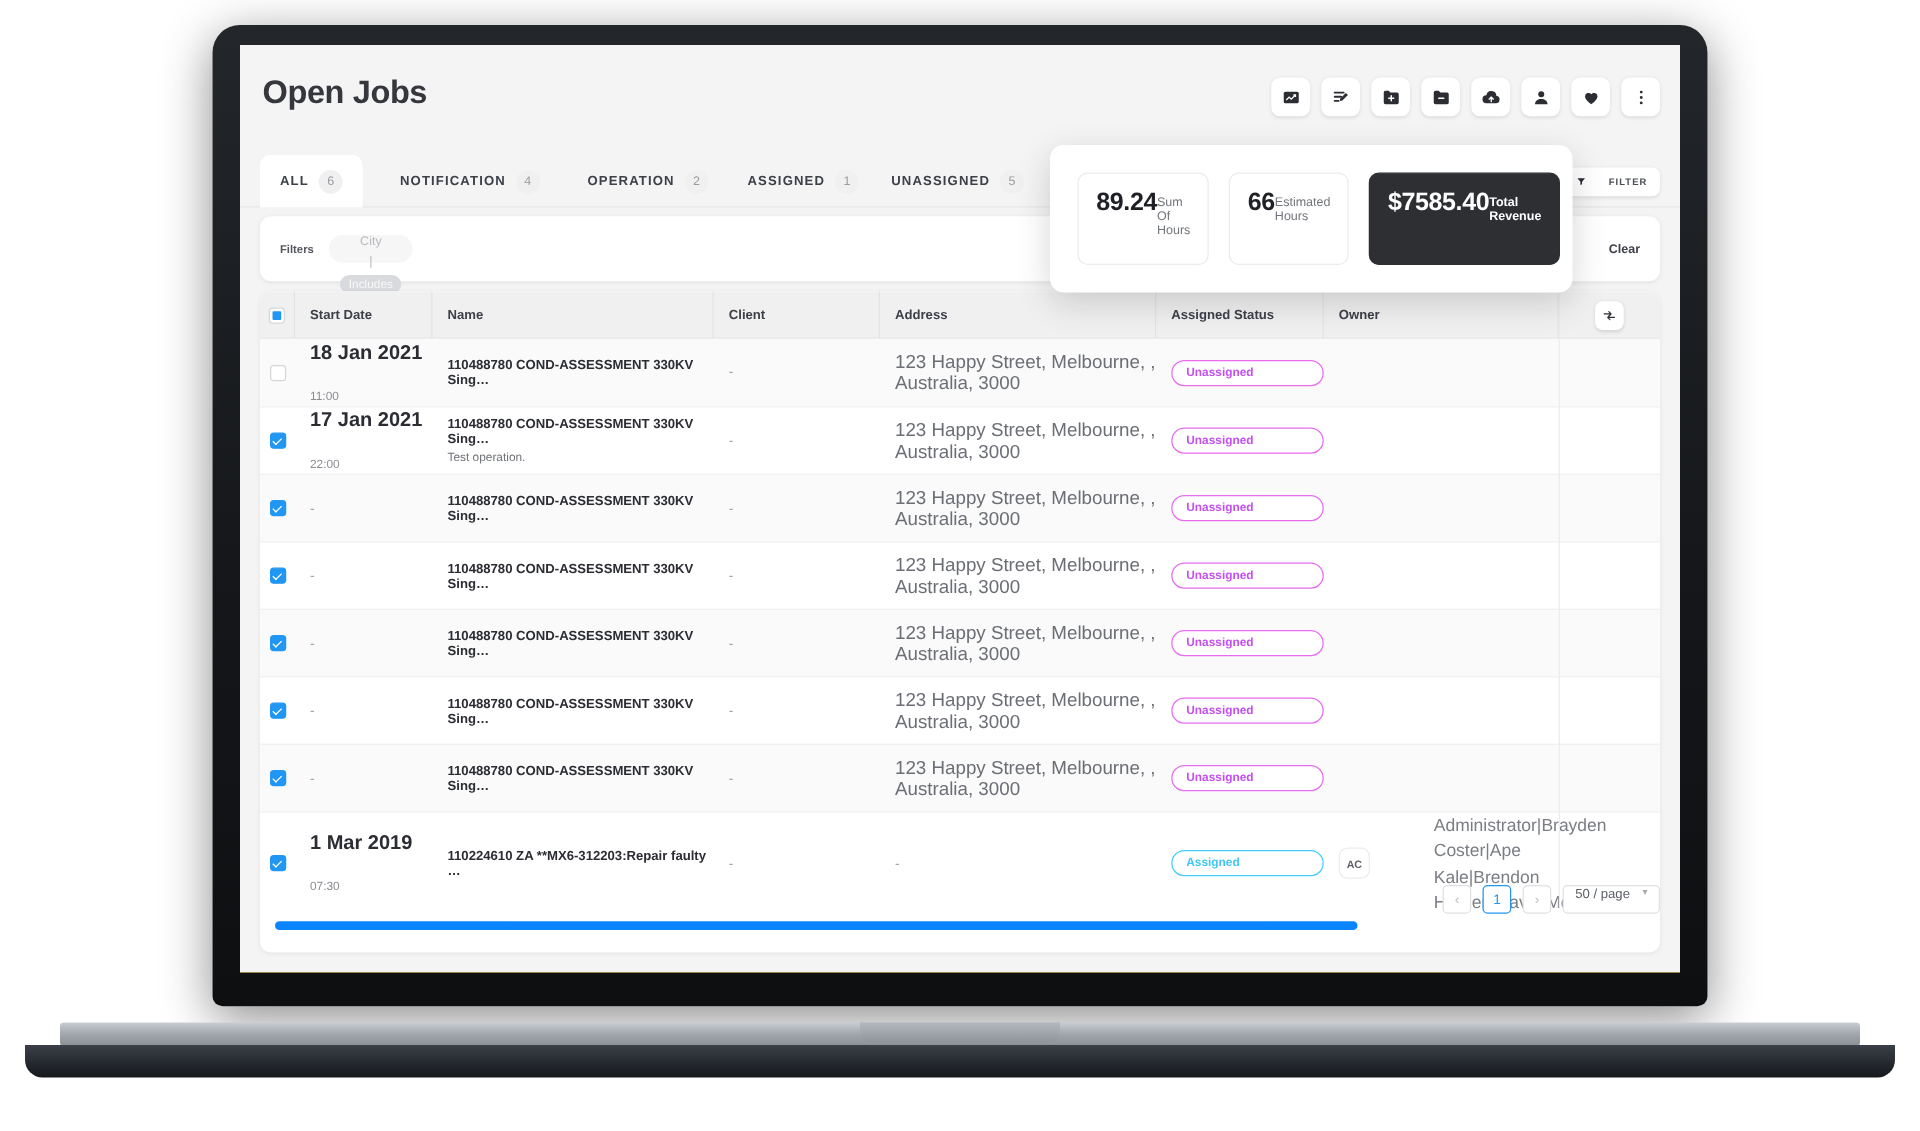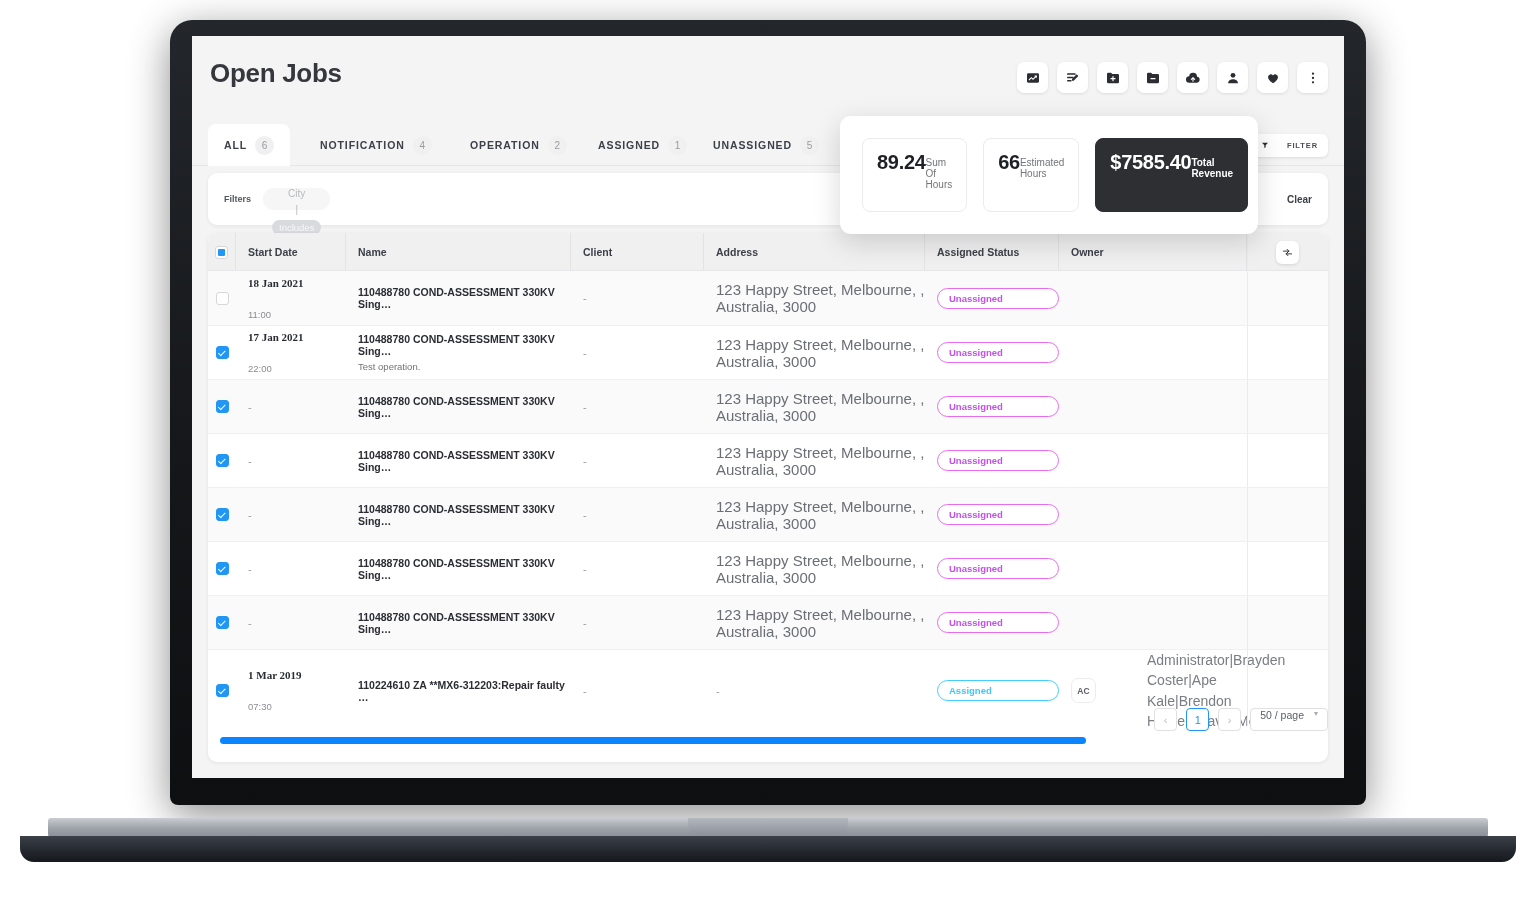--- a/index.html
+++ b/index.html
@@ -150,21 +150,21 @@
     display: flex; align-items: center; justify-content: center;
   }
   .chk.on { background: #2196f3; border-color: #2196f3; }
   .chk.on::after {
     content: ""; width: 6px; height: 3px; border-left: 1.6px solid #fff; border-bottom: 1.6px solid #fff;
     transform: rotate(-45deg) translate(0px,-1px);
   }
   .chk.ind { border-color: #d6d7da; }
   .chk.ind::after { content: ""; width: 7px; height: 7px; background: #2196f3; border-radius: 1px; }
 
-  .d-main { font-size: 11px; font-weight: bold; color: #2b2d33; font-family: Liberation Serif, serif; }
+  .d-main { font-size: 16px; font-weight: bold; color: #2b2d33; }
   .d-sub { font-size: 9.5px; color: #8b8d93; margin-top: 20px; }
   .n-main { font-size: 10.5px; font-weight: bold; color: #2b2d33; }
   .n-sub { font-size: 9.5px; color: #6f7278; margin-top: 4px; }
   .dash { font-size: 11px; color: #9a9ca1; }
   .addr { font-size: 15px; color: #6b6e74; }
 
   .badge {
     display: inline-flex; align-items: center; height: 21px; padding: 0 11px;
     border-radius: 11px; font-size: 9.5px; font-weight: bold; background: #fff;
   }

